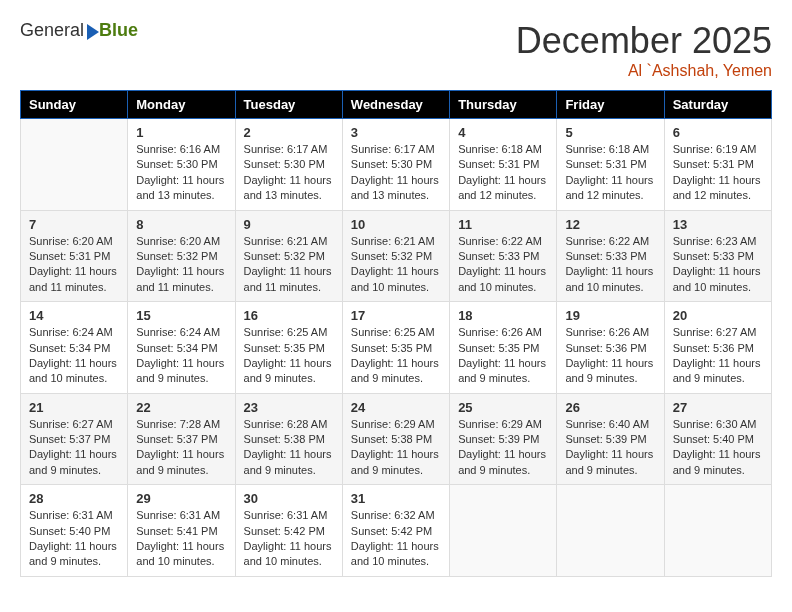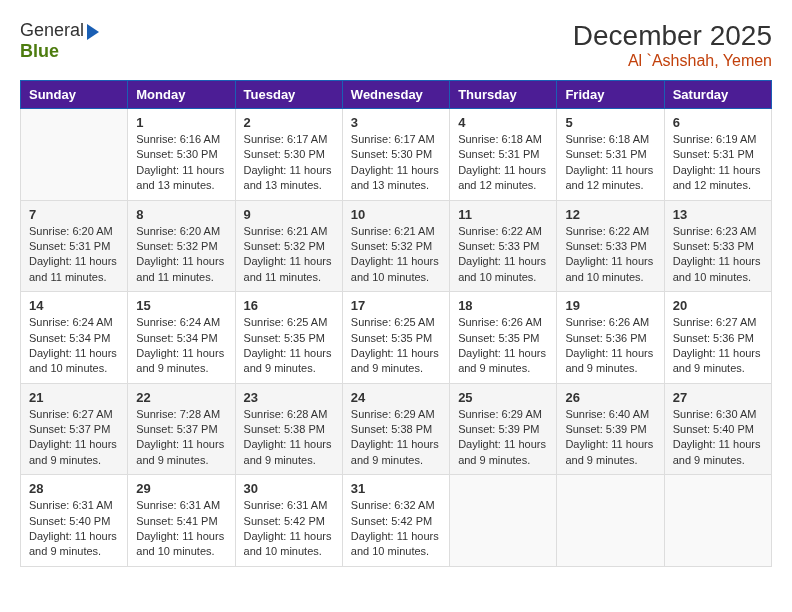--- a/index.html
+++ b/index.html
@@ -11,43 +11,43 @@
       padding: 20px;
     }
     .header {
       display: flex;
       justify-content: space-between;
       align-items: flex-start;
       margin-bottom: 10px;
     }
     .logo {
       display: flex;
-      flex-direction: column;
+      flex-direction: row;
       align-items: flex-start;
     }
     .title-section {
       text-align: right;
     }
     .month-title {
-      font-size: 28px;
+      font-size: 36px;
       color: #333;
       font-weight: normal;
       text-align: right;
     }
     .location {
       font-size: 16px;
       color: #c2410c;
     }
     .calendar {
       width: 100%;
       border-collapse: collapse;
       border: 1px solid #ccc;
     }
     .calendar th {
-      background: #4c1d95;
+      background: #000000;
       color: #fff;
       padding: 6px 8px;
       font-size: 13px;
       font-weight: bold;
       border: 1px solid #1a5fb4;
       text-align: left;
     }
     .calendar td {
       vertical-align: top;
       padding: 6px 8px;

